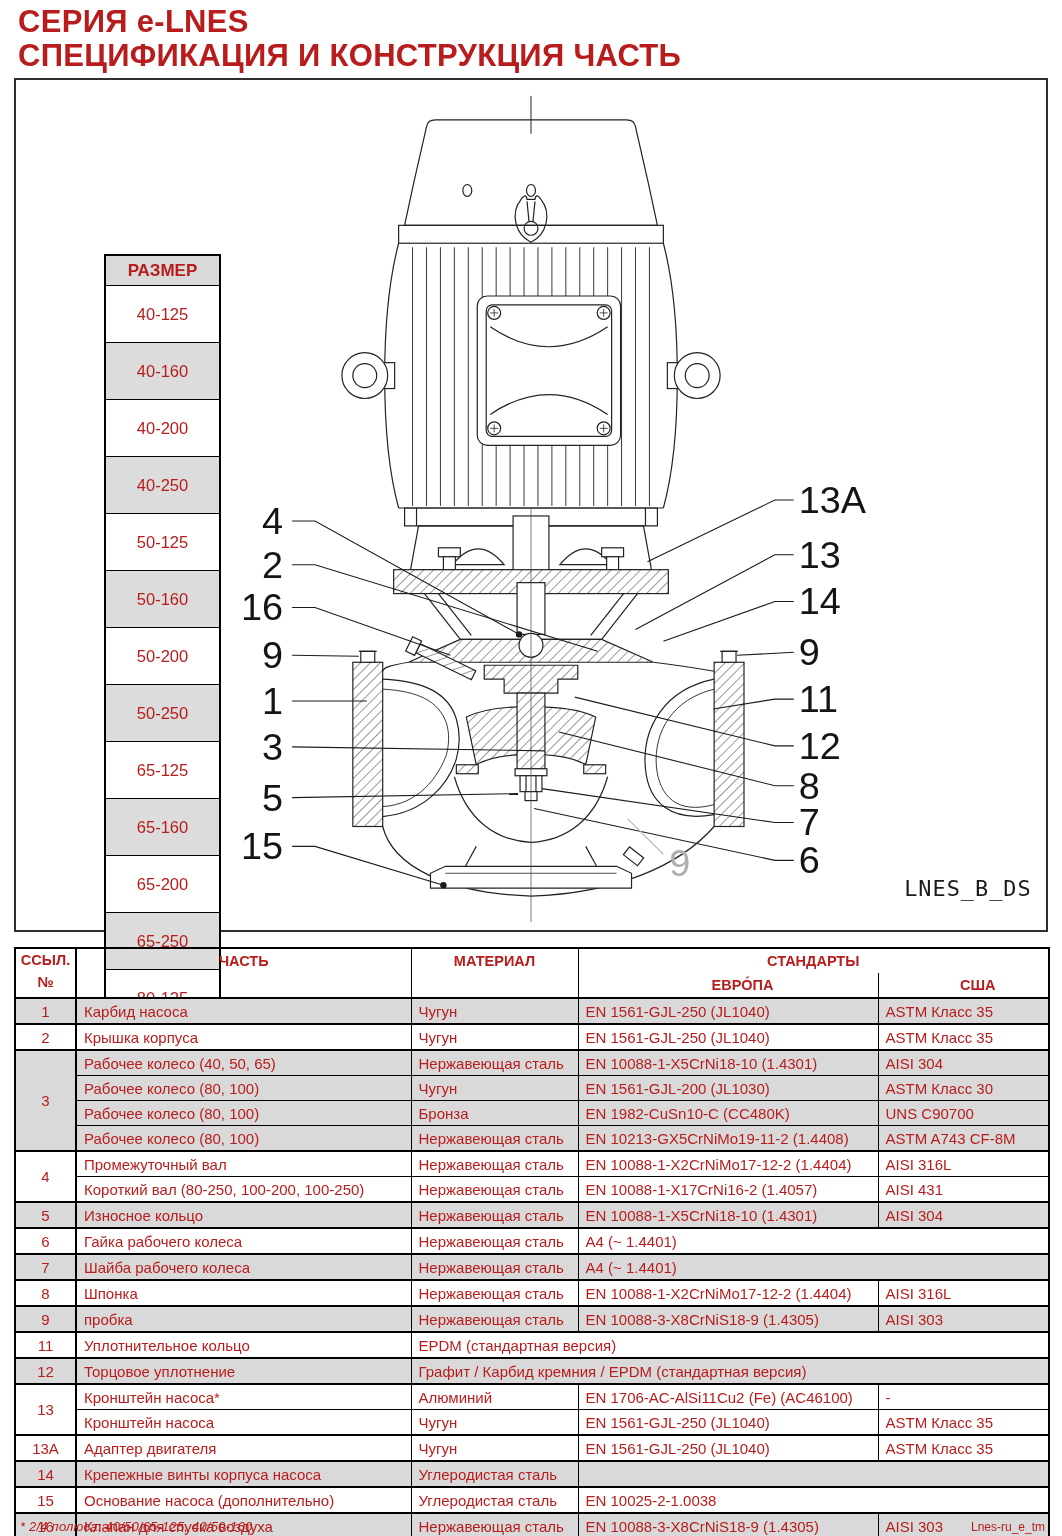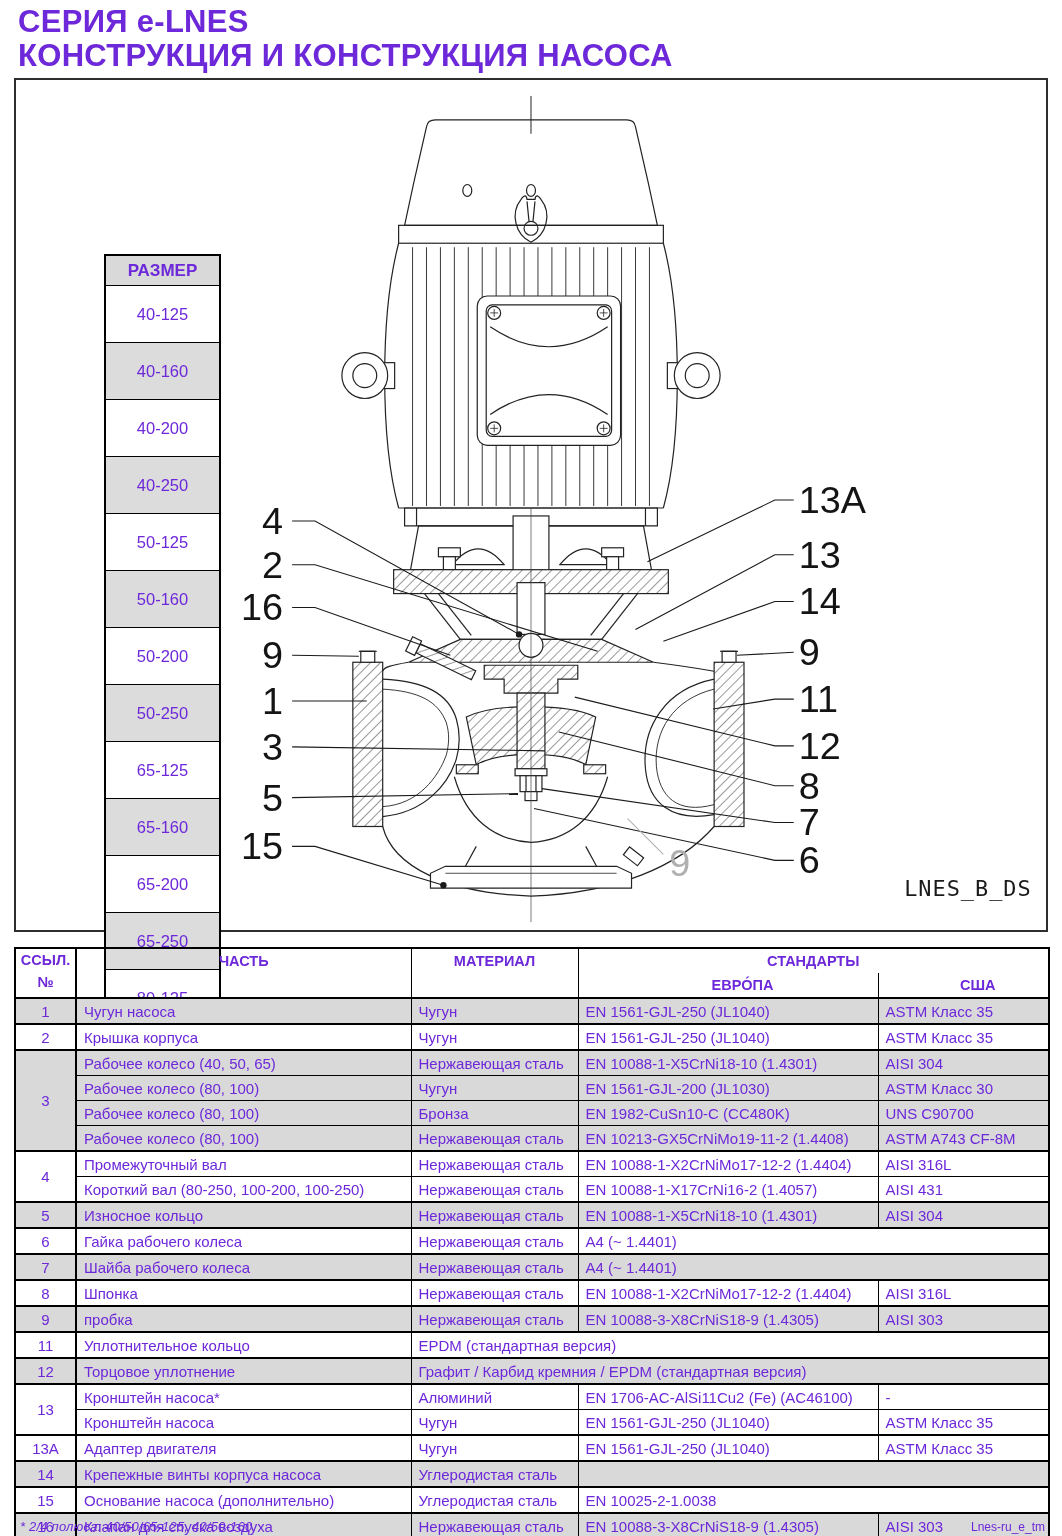--- a/index.html
+++ b/index.html
@@ -1,17 +1,17 @@
 <!DOCTYPE html>
 <html><head>
 <meta charset="utf-8">
 <style>
   html,body{margin:0;padding:0;background:#fff;}
   #page{position:relative;width:1062px;height:1536px;background:#fff;overflow:hidden;
-        font-family:"Liberation Sans",sans-serif;color:#6d28d9;}
+        font-family:"Liberation Sans",sans-serif;color:#b91c1c;}
 
   
   #title{position:absolute;left:18px;top:5px;font-weight:bold;font-size:31px;
          line-height:1.10;letter-spacing:.3px;white-space:nowrap;}
 
   
   #frame{position:absolute;left:14px;top:78px;width:1034px;height:854px;
          border:2px solid #2e2e2e;box-sizing:border-box;background:#fff;}
   #frame svg{position:absolute;left:0;top:0;}
 
@@ -46,21 +46,21 @@
   #footnote{position:absolute;left:20px;top:1519px;font-size:13px;letter-spacing:.2px;font-style:italic;}
   #doccode{position:absolute;right:17px;top:1520px;font-size:12px;}
 </style>
 </head>
 <body>
 
 <div id="page">
 
   <div id="title">
     <div>СЕРИЯ e-LNES</div>
-    <div>КОНСТРУКЦИЯ И КОНСТРУКЦИЯ НАСОСА</div>
+    <div>СПЕЦИФИКАЦИЯ И КОНСТРУКЦИЯ ЧАСТЬ</div>
   </div>
 
   <div id="frame">
     <svg viewBox="0 0 1034 854" width="1030" height="850">
       <defs>
         <pattern id="h1" width="7" height="7" patternUnits="userSpaceOnUse" patternTransform="rotate(45)">
           <rect width="7" height="7" fill="#fff"></rect>
           <line x1="0" y1="0" x2="0" y2="7" stroke="#333" stroke-width="1"></line>
         </pattern>
       </defs>
@@ -345,21 +345,21 @@
         <th colspan="2" class="hstd">СТАНДАРТЫ</th>
       </tr>
       <tr>
         <th class="heu">ЕВРÓПА</th>
         <th class="hus">США</th>
       </tr>
     </thead>
     <tbody id="parts-tbody">
         <tr class="g grp">
           <td class="ref" rowspan="1">1</td>
-          <td class="part">Чугун насоса</td>
+          <td class="part">Карбид насоса</td>
           <td class="mat">Чугун</td>
           <td class="eu">EN 1561-GJL-250 (JL1040)</td>
           <td class="us">ASTM Класс 35</td>
         </tr>
         <tr class="w grp">
           <td class="ref" rowspan="1">2</td>
           <td class="part">Крышка корпуса</td>
           <td class="mat">Чугун</td>
           <td class="eu">EN 1561-GJL-250 (JL1040)</td>
           <td class="us">ASTM Класс 35</td>

